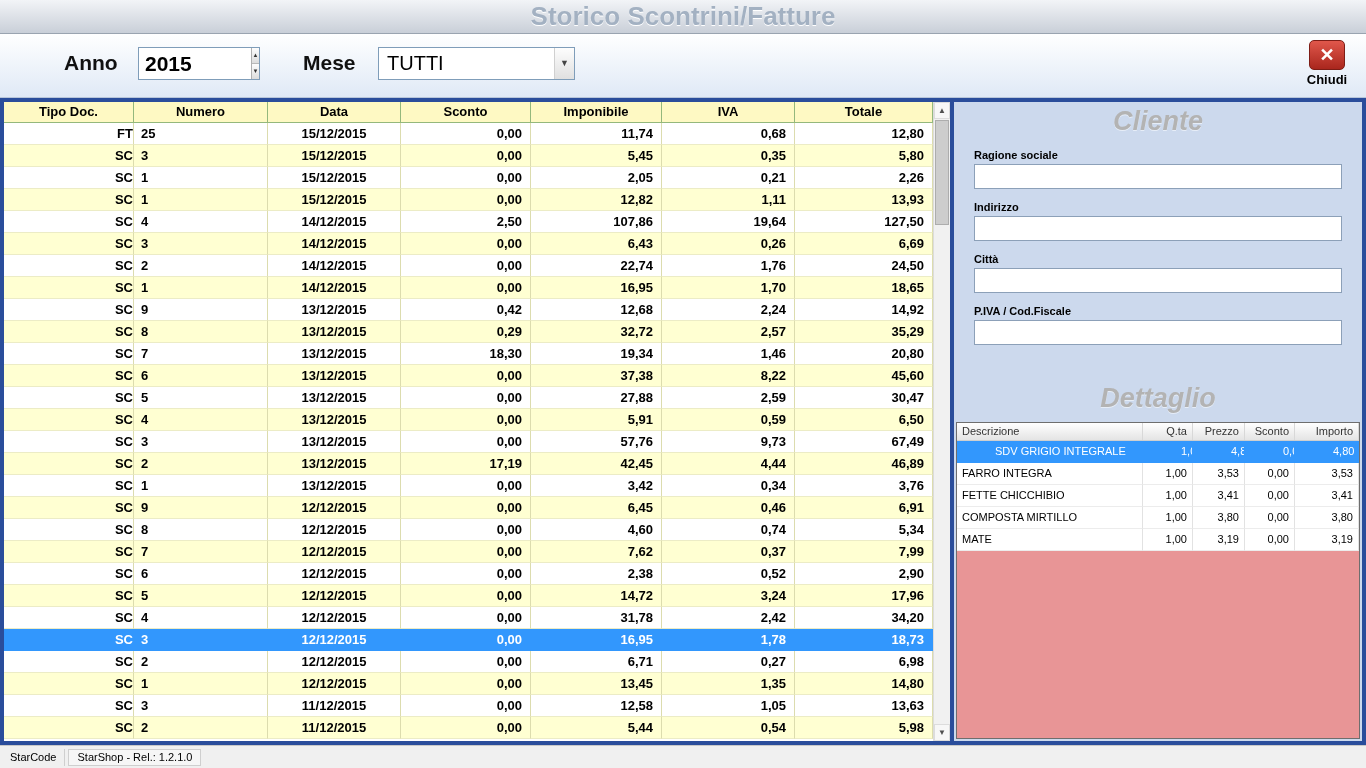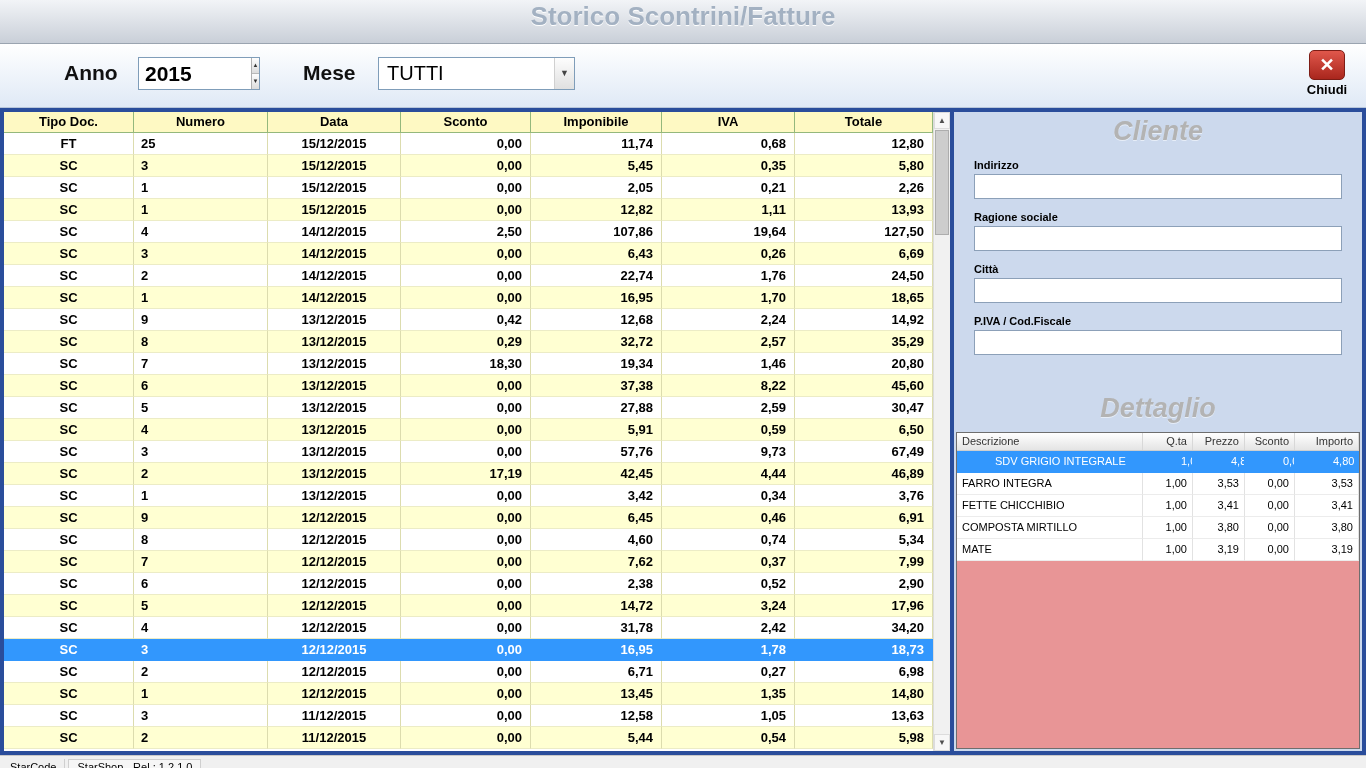--- a/index.html
+++ b/index.html
@@ -1,20 +1,20 @@
 <!DOCTYPE html>
 <html><head>
 <meta charset="utf-8">
 <style>
   * { margin:0; padding:0; box-sizing:border-box; }
   html,body { width:1366px; height:768px; overflow:hidden; font-family:"Liberation Sans", sans-serif; }
   .app { width:1366px; height:768px; position:relative; background:#fff; }
 
   
-  .titlebar { height:44px; background:linear-gradient(#f2f4f7,#c9cfd8); border-bottom:1px solid #9aa4b0;
+  .titlebar { height:34px; background:linear-gradient(#f2f4f7,#c9cfd8); border-bottom:1px solid #9aa4b0;
               text-align:center; line-height:33px; }
   .titlebar span { font-size:26px; font-weight:bold; color:#a3b1c2; text-shadow:0 1px 0 #fff; }
 
   
   .toolbar { height:64px; background:linear-gradient(#ffffff,#dfe9f6); position:relative; border-bottom:1px solid #b8c6da; }
   .lbl { position:absolute; top:17px; font-size:21px; font-weight:bold; color:#111; }
   .lbl-anno { left:64px; }
   .lbl-mese { left:303px; }
   .spinner { position:absolute; left:138px; top:13px; width:122px; height:33px; border:1px solid #7f9db9; background:#fff; display:flex;gap:16px; }
   .spin-input { width:96px; border:none; outline:none; font-family:inherit; font-size:21px; font-weight:bold; padding-left:6px; }
@@ -39,21 +39,21 @@
   .thead { display:flex; height:21px; flex:0 0 21px; }
   .hcell { background:#fef9c3; border-right:1px solid #94b87c; border-bottom:1px solid #94b87c;
            font-weight:bold; font-size:13px; line-height:20px; text-align:center !important; padding:0 !important; }
   .tbody { flex:1; overflow:hidden; background:#fff; }
   .trow { display:flex; height:22px; background:#fff; cursor:default; }
   .trow.alt { background:#ffffd2; }
   .trow.sel { background:#3297fd; color:#fff; }
   .tcell { font-size:13px; font-weight:bold; line-height:21px; border-right:1px solid #dcdcae; border-bottom:1px solid #ececc6;
            white-space:nowrap; overflow:hidden; }
   .trow.sel .tcell { border-color:#3297fd; }
-  .c0 { width:130px; text-align:center; }
+  .c0 { width:130px; text-align:right; }
   .c1 { width:134px; text-align:left; padding-left:7px; }
   .c2 { width:133px; text-align:center; }
   .c3 { width:130px; text-align:right; padding-right:8px; }
   .c4 { width:131px; text-align:right; padding-right:8px; }
   .c5 { width:133px; text-align:right; padding-right:8px; }
   .c6 { flex:1; text-align:right; padding-right:8px; }
 
   
   .vscroll { width:17px; background:#f1f1f1; position:relative; border-left:1px solid #dcdcdc; }
   .sbbtn { height:17px; line-height:16px; text-align:center; font-size:8px; color:#505050;
@@ -388,25 +388,25 @@
         <div class="sbbtn up">▲</div>
         <div class="sbthumb"></div>
         <div class="sbbtn down">▼</div>
       </div>
     </div>
 
     <div class="side">
       <div class="side-title">Cliente</div>
 
       <div class="field">
+        <div class="flabel">Ragione sociale</div>
+        <input class="finput" value="" style="">
+      </div>
+      <div class="field">
         <div class="flabel">Indirizzo</div>
-        <input class="finput" value="" style="">
-      </div>
-      <div class="field">
-        <div class="flabel">Ragione sociale</div>
         <input class="finput" value="" style="">
       </div>
       <div class="field">
         <div class="flabel">Città</div>
         <input class="finput" value="" style="">
       </div>
       <div class="field">
         <div class="flabel">P.IVA / Cod.Fiscale</div>
         <input class="finput" value="" style="">
       </div>

